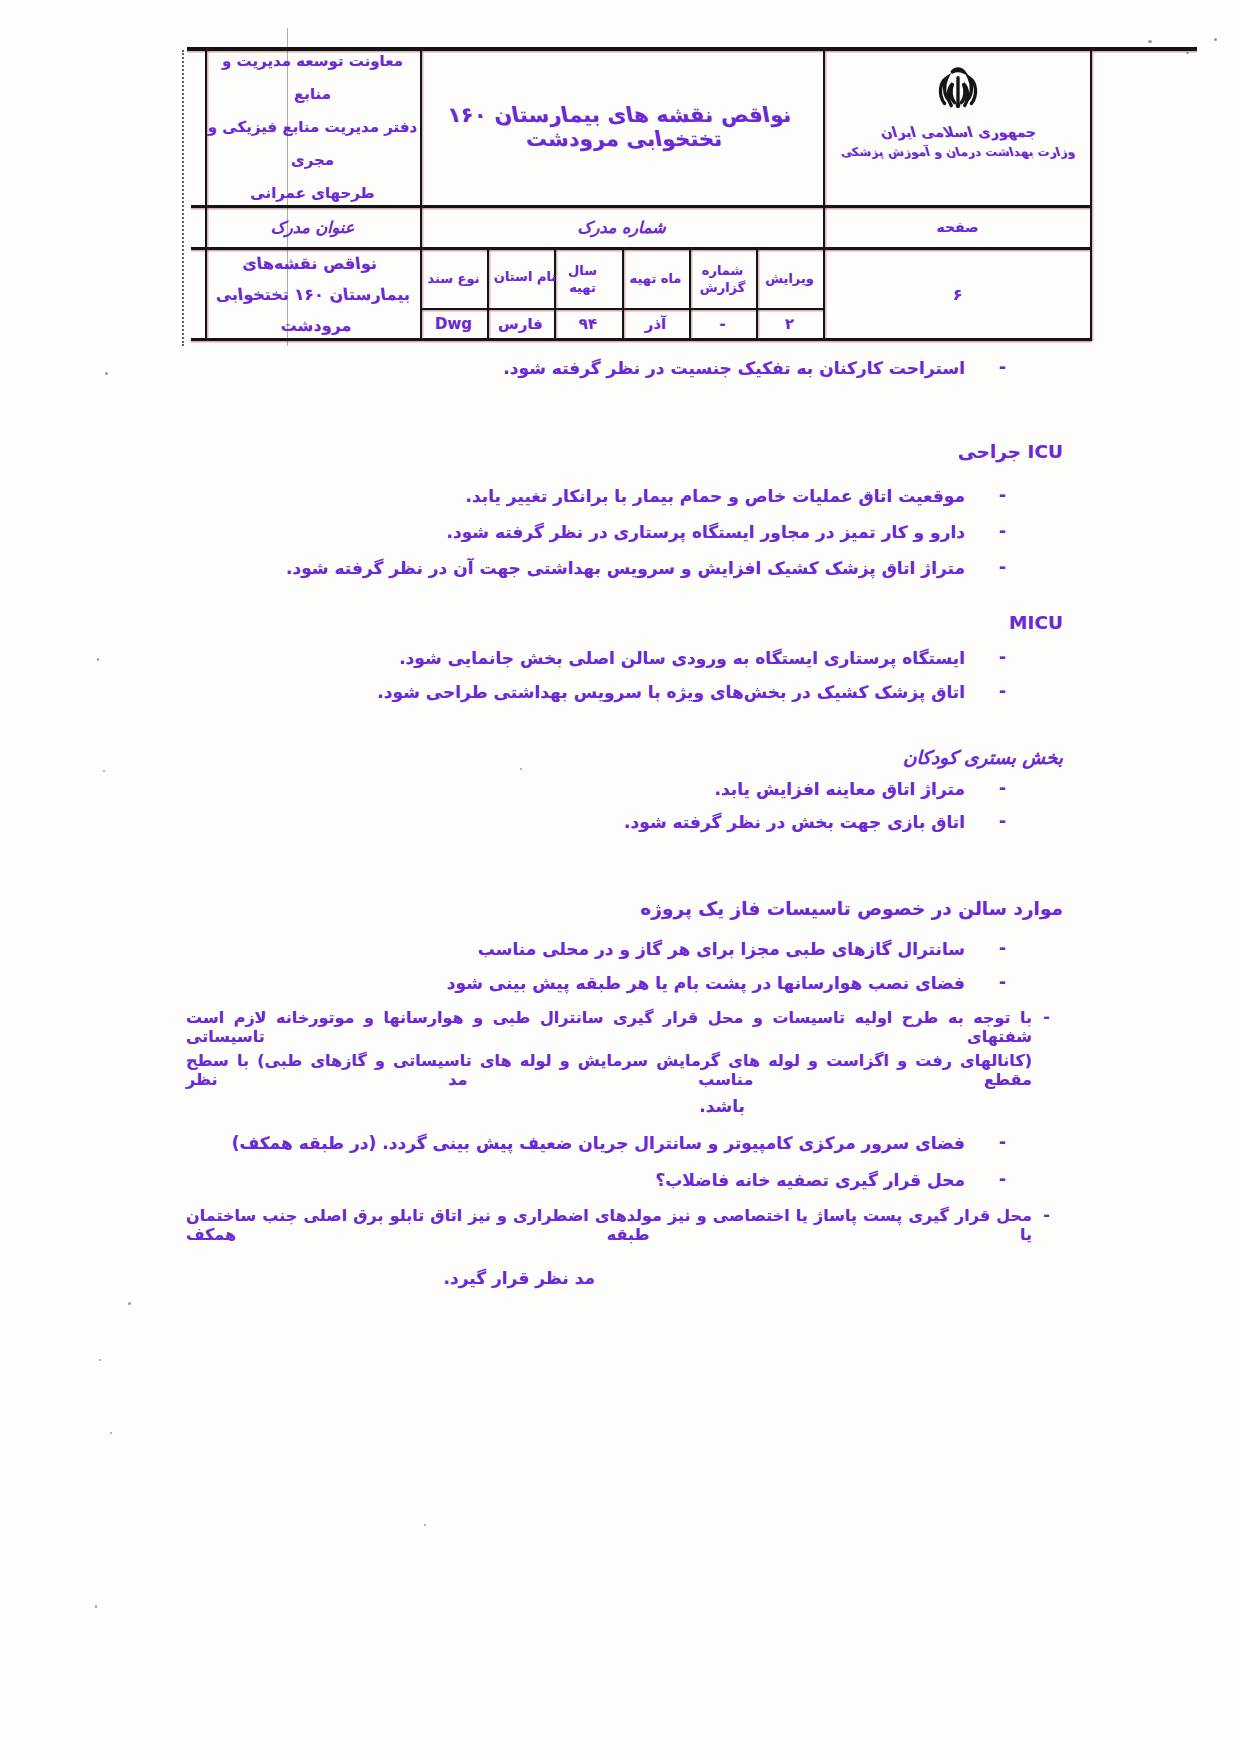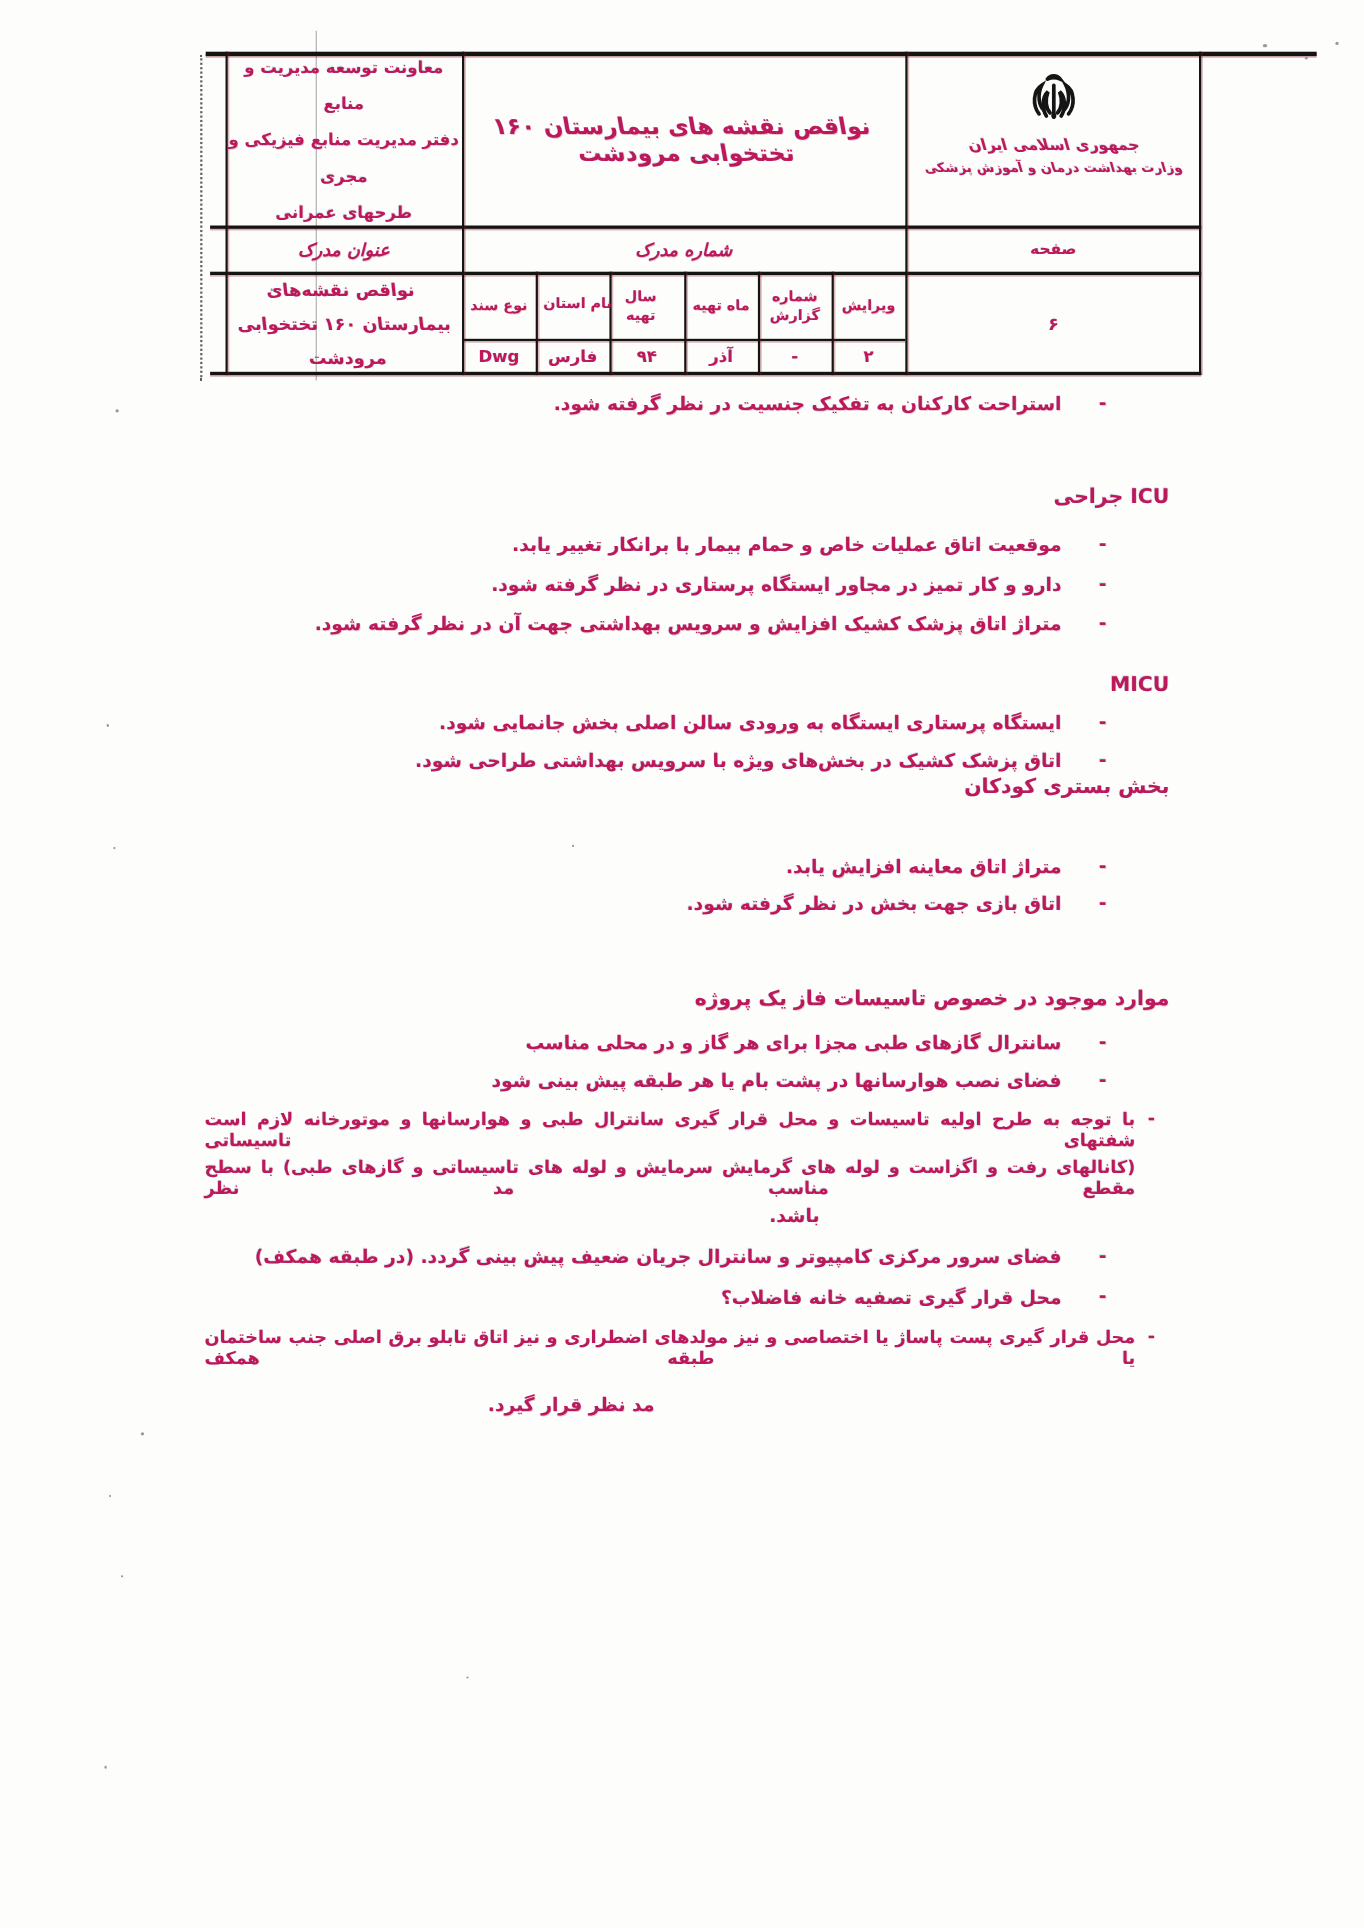--- a/index.html
+++ b/index.html
@@ -1,20 +1,20 @@
 <!DOCTYPE html>
 <html lang="fa"><head>
 <meta charset="utf-8">
 <style>
   * { margin:0; padding:0; box-sizing:border-box; }
   html,body { background:#9a9a9a; }
   .page {
     position:relative; width:1240px; height:1753px; margin:0 auto;
     background:#fdfdfc; overflow:hidden;
-    font-family:"DejaVu Sans", sans-serif; color:#be185d;
+    font-family:"DejaVu Sans", sans-serif; color:#6d28d9;
     text-shadow:0.6px 0.3px 0 rgba(165,30,30,.22), -0.6px -0.3px 0 rgba(0,130,160,.18);
   }
   
   .htable { position:absolute; left:205px; top:47px; width:887px; height:294px; }
   .hline { position:absolute; background:#141414; box-shadow:0 1.5px 0 rgba(150,25,25,.35); height:2px; }
   .vline { position:absolute; background:#141414; box-shadow:1.5px 0 0 rgba(150,25,25,.3); width:2px; }
   .cell { position:absolute; display:flex; align-items:center; justify-content:center;
           direction:rtl; text-align:center; }
   .dept-cell { flex-direction:column; font-weight:700; font-size:15px; line-height:33px; }
   .doc-title { font-weight:700; font-size:21px; transform:skewX(10deg); letter-spacing:-0.5px; }
@@ -178,32 +178,32 @@
 
   <div class="bl" style="top:648px;">
     <span class="dash">-</span>
     <span>ایستگاه پرستاری ایستگاه به ورودی سالن اصلی بخش جانمایی شود.</span>
   </div>
   <div class="bl" style="top:682px;">
     <span class="dash">-</span>
     <span>اتاق پزشک کشیک در بخش‌های ویژه با سرویس بهداشتی طراحی شود.</span>
   </div>
 
-  <div class="h2" style="top:705px;">بخش بستری کودکان</div>
+  <div class="h2" style="top:747px;font-style:italic;">بخش بستری کودکان</div>
 
   <div class="bl" style="top:779px;">
     <span class="dash">-</span>
     <span>متراژ اتاق معاینه افزایش یابد.</span>
   </div>
   <div class="bl" style="top:812px;">
     <span class="dash">-</span>
     <span>اتاق بازی جهت بخش در نظر گرفته شود.</span>
   </div>
 
-  <div class="h2" style="top:898px;">موارد موجود در خصوص تاسیسات فاز یک پروژه</div>
+  <div class="h2" style="top:898px;">موارد سالن در خصوص تاسیسات فاز یک پروژه</div>
 
   <div class="bl" style="top:939px;">
     <span class="dash">-</span>
     <span>سانترال گازهای طبی مجزا برای هر گاز و در محلی مناسب</span>
   </div>
   <div class="bl" style="top:973px;">
     <span class="dash">-</span>
     <span>فضای نصب هوارسانها در پشت بام یا هر طبقه پیش بینی شود</span>
   </div>
 

